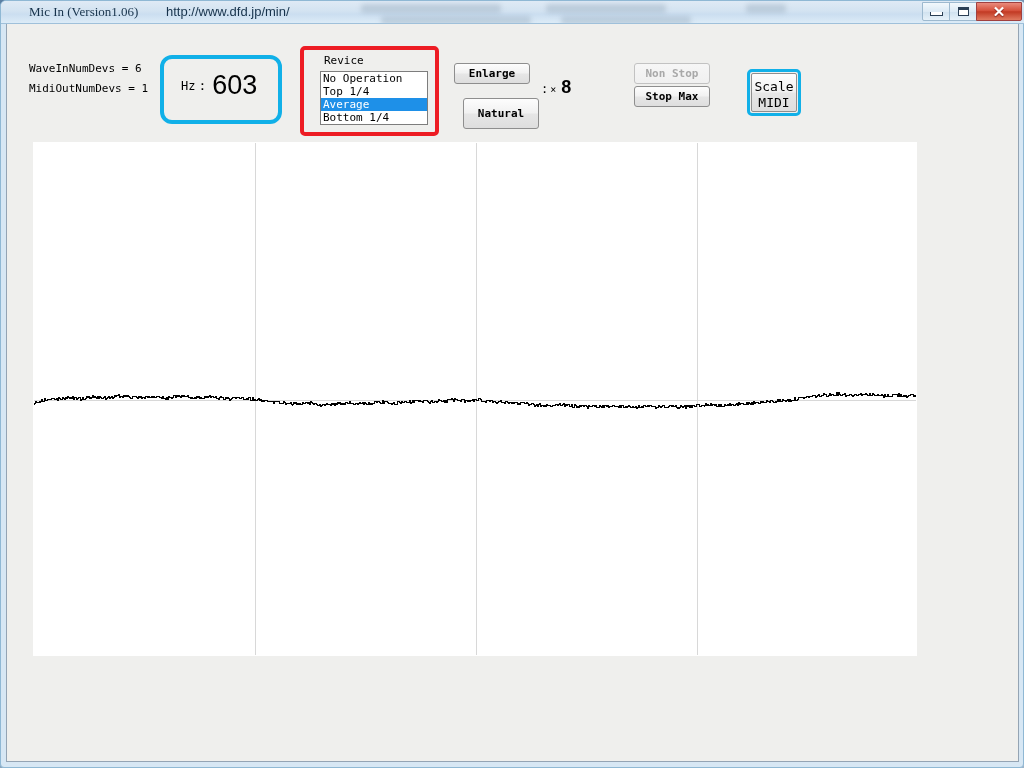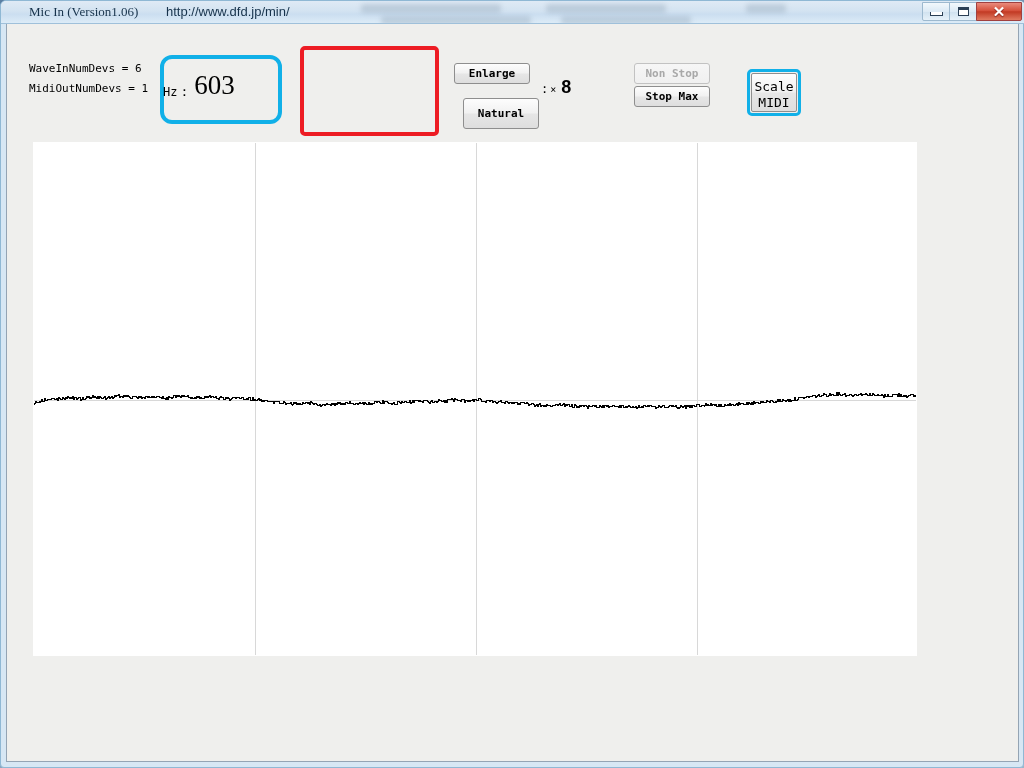--- a/index.html
+++ b/index.html
@@ -163,38 +163,38 @@
     position: absolute;
     left: 153px; top: 31px;
     width: 122px; height: 69px;
     box-sizing: border-box;
     border: 4px solid #11b0e8;
     border-radius: 12px;
     background: transparent;
   }
   #hz-group {
     position: absolute;
-    left: 156px; top: 48px;
-    display: flex;
-    align-items: flex-end;
+    left: 174px; top: 48px;
+    display: flex;
+    align-items: center;
     white-space: nowrap;
   }
   #hz-label {
     font-family: "DejaVu Sans Mono", monospace;
     font-size: 12px;
     color: #000000;
   }
   #hz-colon {
     font-family: "DejaVu Sans Mono", monospace;
     font-size: 13px;
     color: #000000;
     margin: 0 6px 0 3px;
   }
   #hz-value {
-    font-family: Liberation Serif, serif;
+    font-family: Liberation Sans, sans-serif;
     font-size: 27px;
     color: #000000;
     line-height: 27px;
   }
 
   
   #revice-annotation {
     position: absolute;
     left: 293px; top: 22px;
     width: 139px; height: 90px;
@@ -366,20 +366,29 @@
     <div class="dev-label" id="dev-midiout">MidiOutNumDevs = 1</div>
 
     <div id="hz-annotation"></div>
     <div id="hz-group">
       <span id="hz-label">Hz</span>
       <span id="hz-colon">:</span>
       <span id="hz-value">603</span>
     </div>
 
     <div id="revice-annotation"></div>
+    <div id="revice-group">
+      <div id="revice-title">Revice</div>
+      <div id="revice-listbox">
+        <div class="lb-item">No Operation</div>
+        <div class="lb-item">Top 1/4</div>
+        <div class="lb-item selected">Average</div>
+        <div class="lb-item">Bottom 1/4</div>
+      </div>
+    </div>
 
     <div class="btn" id="btn-enlarge">Enlarge</div>
     <div class="btn" id="btn-natural">Natural</div>
 
     <div id="zoom-ratio">
       <span class="colon">:</span>
       <span class="mult">×</span>
       <span class="val">8</span>
     </div>
 

